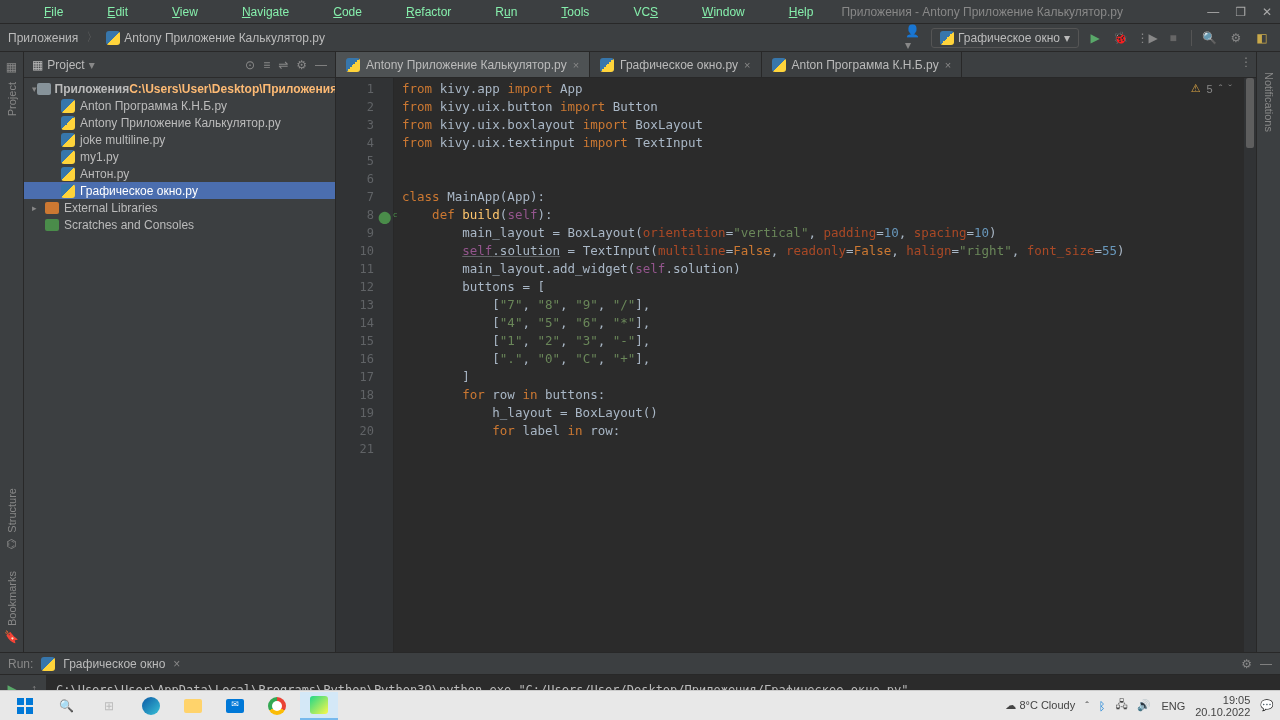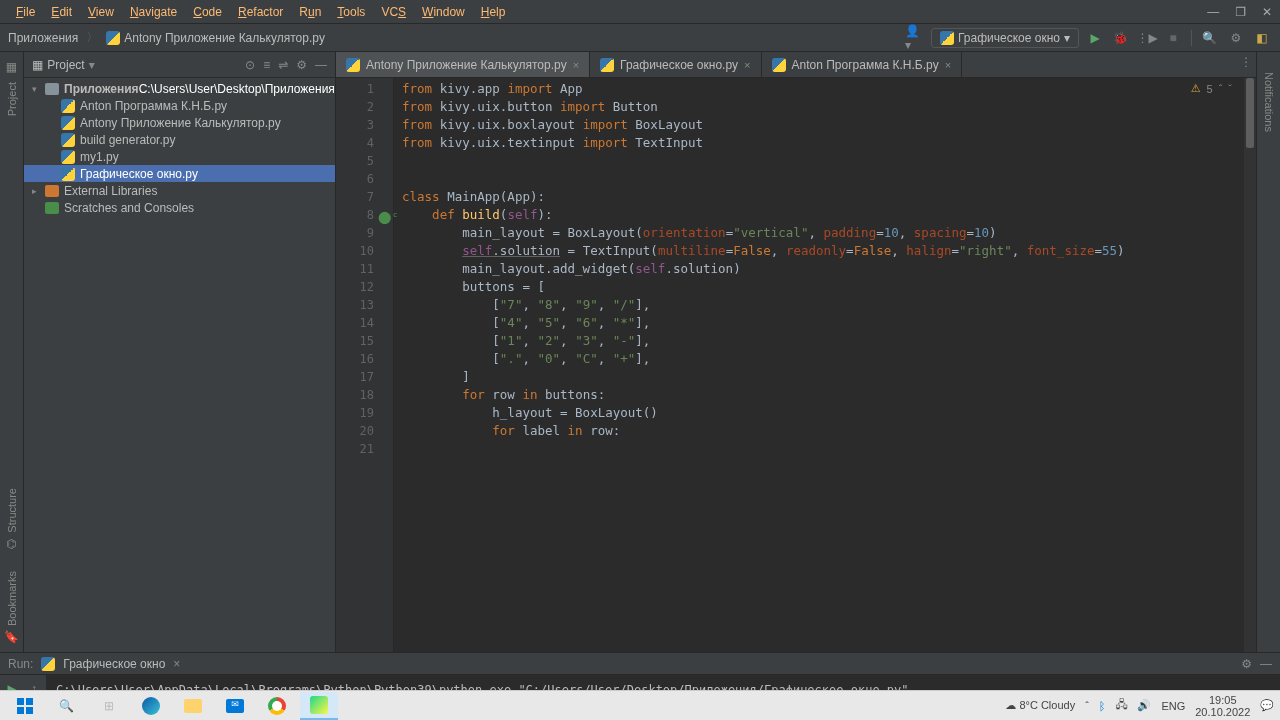--- a/index.html
+++ b/index.html
@@ -1,20 +1,20 @@
 <!DOCTYPE html>
 <html><head>
 <meta charset="utf-8">
 <style>
 * { margin: 0; padding: 0; box-sizing: border-box; }
 body { font-family: 'Segoe UI', Arial, sans-serif; font-size: 12px; background: #2b2b2b; color: #bbb; overflow: hidden; width: 1280px; height: 720px; position: relative; }
 
 
 .menubar { height: 24px; background: #3c3f41; display: flex; align-items: center; padding: 0 8px; border-bottom: 1px solid #282828; }
-.menubar .menu-item { padding: 0 8px; cursor: pointer; color: #fdba74; }
+.menubar .menu-item { padding: 0 8px; cursor: pointer; color: #86efac; margin-left: 28px; }
 .menubar .menu-item u { text-decoration: underline; }
 .menubar .title { margin-left: 20px; color: #888; }
 .menubar .win-controls { margin-left: auto; display: flex; gap: 16px; color: #aaa; }
 .menubar .win-controls span { cursor: pointer; }
 
 
 .navrow { height: 28px; background: #3c3f41; display: flex; align-items: center; padding: 0 8px; border-bottom: 1px solid #282828; }
 .navrow .crumb { display: flex; align-items: center; gap: 4px; color: #bbb; }
 .navrow .crumb .sep { color: #666; margin: 0 4px; }
 .navrow .spacer { flex: 1; }
@@ -37,21 +37,21 @@
 .project-header .title { display: flex; align-items: center; gap: 4px; }
 .project-header .right { margin-left: auto; display: flex; gap: 8px; color: #888; }
 .tree { flex: 1; overflow: auto; padding-top: 2px; }
 .tree-row { height: 17px; display: flex; align-items: center; padding-left: 8px; cursor: pointer; }
 .tree-row.selected { background: #4b6eaf; color: #fff; }
 .tree-row .indent { display: inline-block; }
 .tree-row .arrow { width: 12px; color: #888; font-size: 9px; }
 .tree-row .ficon { width: 16px; margin-right: 4px; display: flex; align-items: center; justify-content: center; }
 .tree-row .label { color: #bbb; }
 .tree-row.selected .label { color: #fff; }
-.tree-row .hint { color: #ffffff; margin-left: 0; }
+.tree-row .hint { color: #fdba74; margin-left: 0; font-weight: bold; }
 
 
 .editor-area { flex: 1; display: flex; flex-direction: column; background: #2b2b2b; position: relative; }
 .tabs { height: 26px; background: #3c3f41; display: flex; align-items: stretch; border-bottom: 1px solid #282828; }
 .tab { display: flex; align-items: center; padding: 0 10px; gap: 6px; border-right: 1px solid #282828; cursor: pointer; color: #bbb; }
 .tab.active { background: #4e5254; }
 .tab .close { color: #888; font-size: 11px; }
 .editor-body { flex: 1; display: flex; position: relative; overflow: hidden; }
 .gutter { width: 46px; background: #313335; text-align: right; padding-right: 8px; color: #606366; font-family: 'Consolas', monospace; font-size: 12px; line-height: 18px; padding-top: 2px; }
 .gutter .gline { height: 18px; position: relative; }
@@ -88,21 +88,21 @@
 .run-toolbar { width: 46px; background: #3c3f41; display: flex; flex-direction: column; gap: 2px; padding: 4px 2px; }
 .run-toolbar .trow { display: flex; gap: 2px; }
 .run-toolbar .tb { width: 20px; height: 20px; display: flex; align-items: center; justify-content: center; color: #888; cursor: pointer; }
 .run-output { flex: 1; font-family: 'Consolas', monospace; font-size: 12px; padding: 6px 10px; color: #bbb; white-space: pre; line-height: 18px; }
 
 
 .taskbar { height: 30px; background: #e8e8e8; display: flex; align-items: center; padding: 0 6px; gap: 4px; position: absolute; bottom: 0; left: 0; right: 0; border-top: 1px solid #ccc; }
 .taskbar .tb-item { width: 38px; height: 28px; display: flex; align-items: center; justify-content: center; cursor: pointer; }
 .taskbar .tb-item.active { border-bottom: 2px solid #76b9ed; background: #d4e8f7; }
 .taskbar .tray { margin-left: auto; display: flex; align-items: center; gap: 10px; color: #444; font-size: 11px; }
-.taskbar .clock { text-align: center; line-height: 12px; }
+.taskbar .clock { text-align: right; line-height: 12px; }
 
 .py-icon { width: 14px; height: 14px; background: linear-gradient(135deg, #3776ab 50%, #ffd43b 50%); border-radius: 3px; }
 .folder-icon { width: 14px; height: 12px; background: #87939a; border-radius: 2px; }
 .lib-icon { width: 14px; height: 12px; background: #cc7832; border-radius: 2px; }
 .scratch-icon { width: 14px; height: 12px; background: #4a8c4a; border-radius: 2px; }
 
 svg { display: block; }
 </style>
 </head>
 <body>
@@ -112,20 +112,21 @@
   <span class="menu-item"><u>E</u>dit</span>
   <span class="menu-item"><u>V</u>iew</span>
   <span class="menu-item"><u>N</u>avigate</span>
   <span class="menu-item"><u>C</u>ode</span>
   <span class="menu-item"><u>R</u>efactor</span>
   <span class="menu-item">R<u>u</u>n</span>
   <span class="menu-item"><u>T</u>ools</span>
   <span class="menu-item">VC<u>S</u></span>
   <span class="menu-item"><u>W</u>indow</span>
   <span class="menu-item"><u>H</u>elp</span>
+  <span class="title">Приложения - Antony Приложение Калькулятор.py</span>
   <div class="win-controls">
     <span>—</span>
     <span>❐</span>
     <span>✕</span>
   </div>
 </div>
 
 <div class="navrow">
   <div class="crumb">
     <span>Приложения</span>
@@ -201,28 +202,35 @@
             <span class="ficon">
               <span class="py-icon"></span>
             </span>
             <span class="label">Antony Приложение Калькулятор.py</span>
           </div>
           <div class="tree-row">
             <span class="indent" style="width:28px"></span>
             <span class="ficon">
               <span class="py-icon"></span>
             </span>
-            <span class="label">build generator.py</span>
+            <span class="label">joke multiline.py</span>
           </div>
           <div class="tree-row">
             <span class="indent" style="width:28px"></span>
             <span class="ficon">
               <span class="py-icon"></span>
             </span>
             <span class="label">my1.py</span>
+          </div>
+          <div class="tree-row">
+            <span class="indent" style="width:28px"></span>
+            <span class="ficon">
+              <span class="py-icon"></span>
+            </span>
+            <span class="label">Антон.py</span>
           </div>
           <div class="tree-row selected">
             <span class="indent" style="width:28px"></span>
             <span class="ficon">
               <span class="py-icon"></span>
             </span>
             <span class="label">Графическое окно.py</span>
           </div>
         </div>
       <div class="tree-row">

